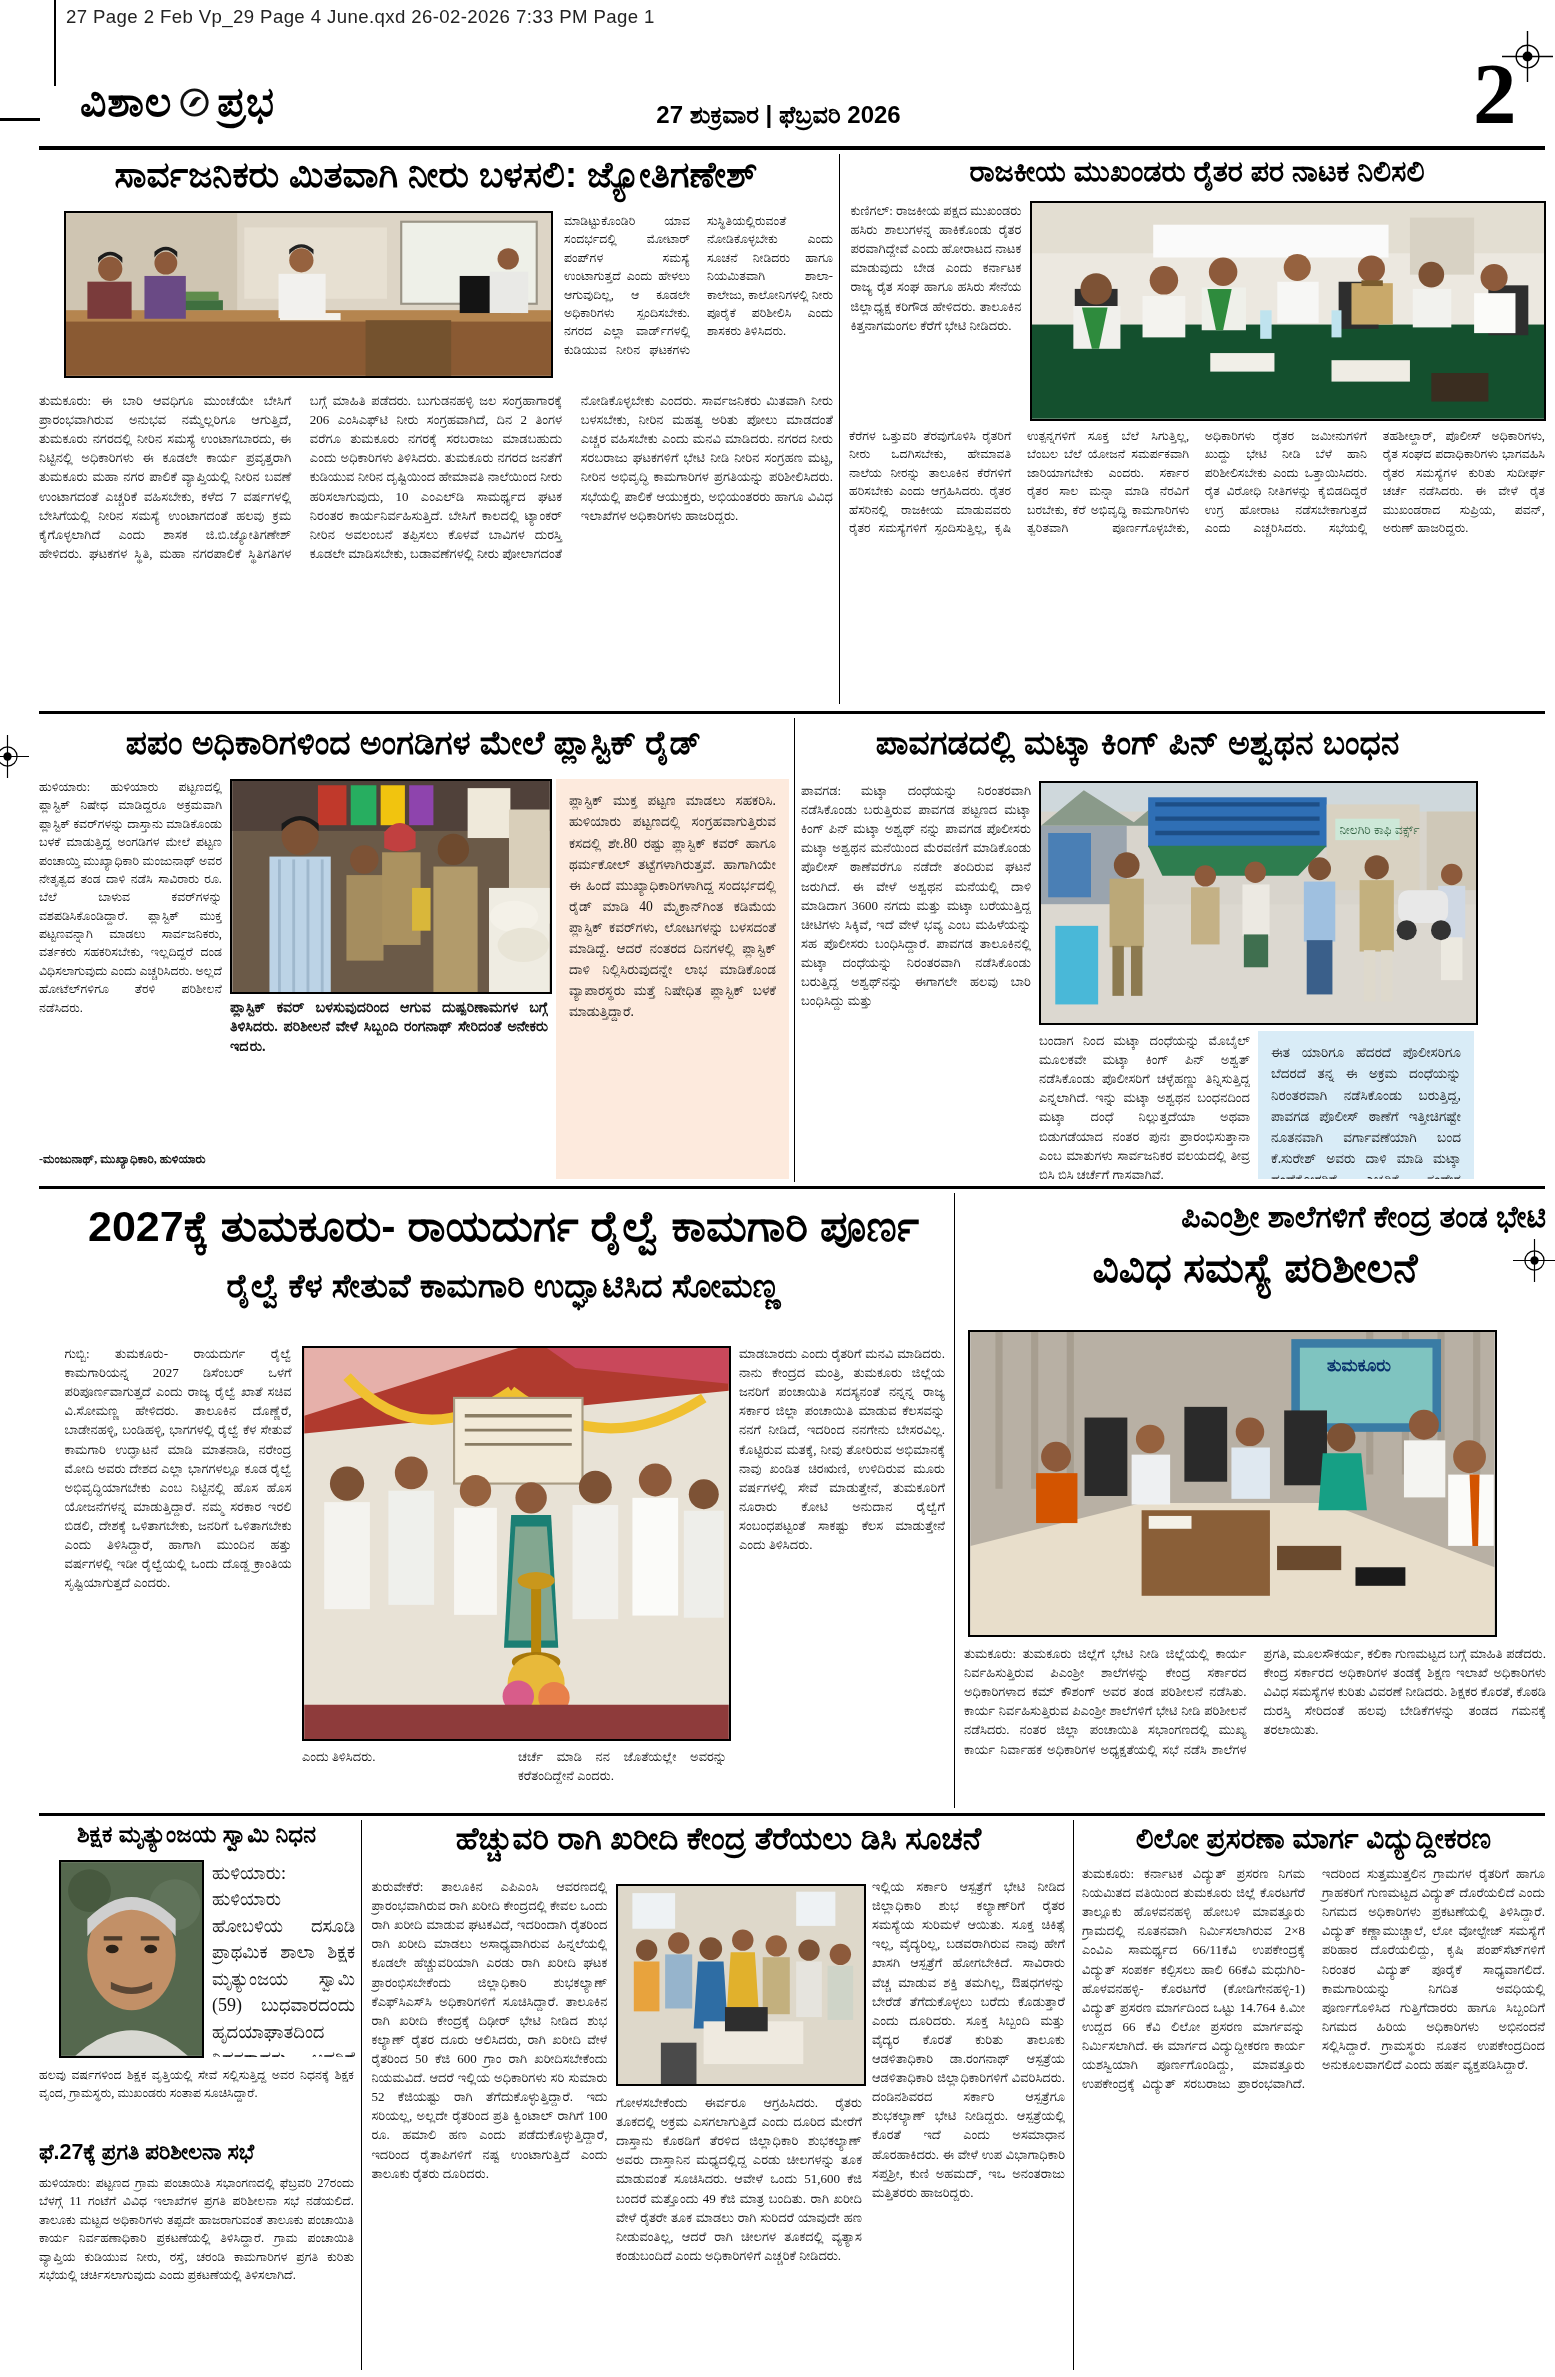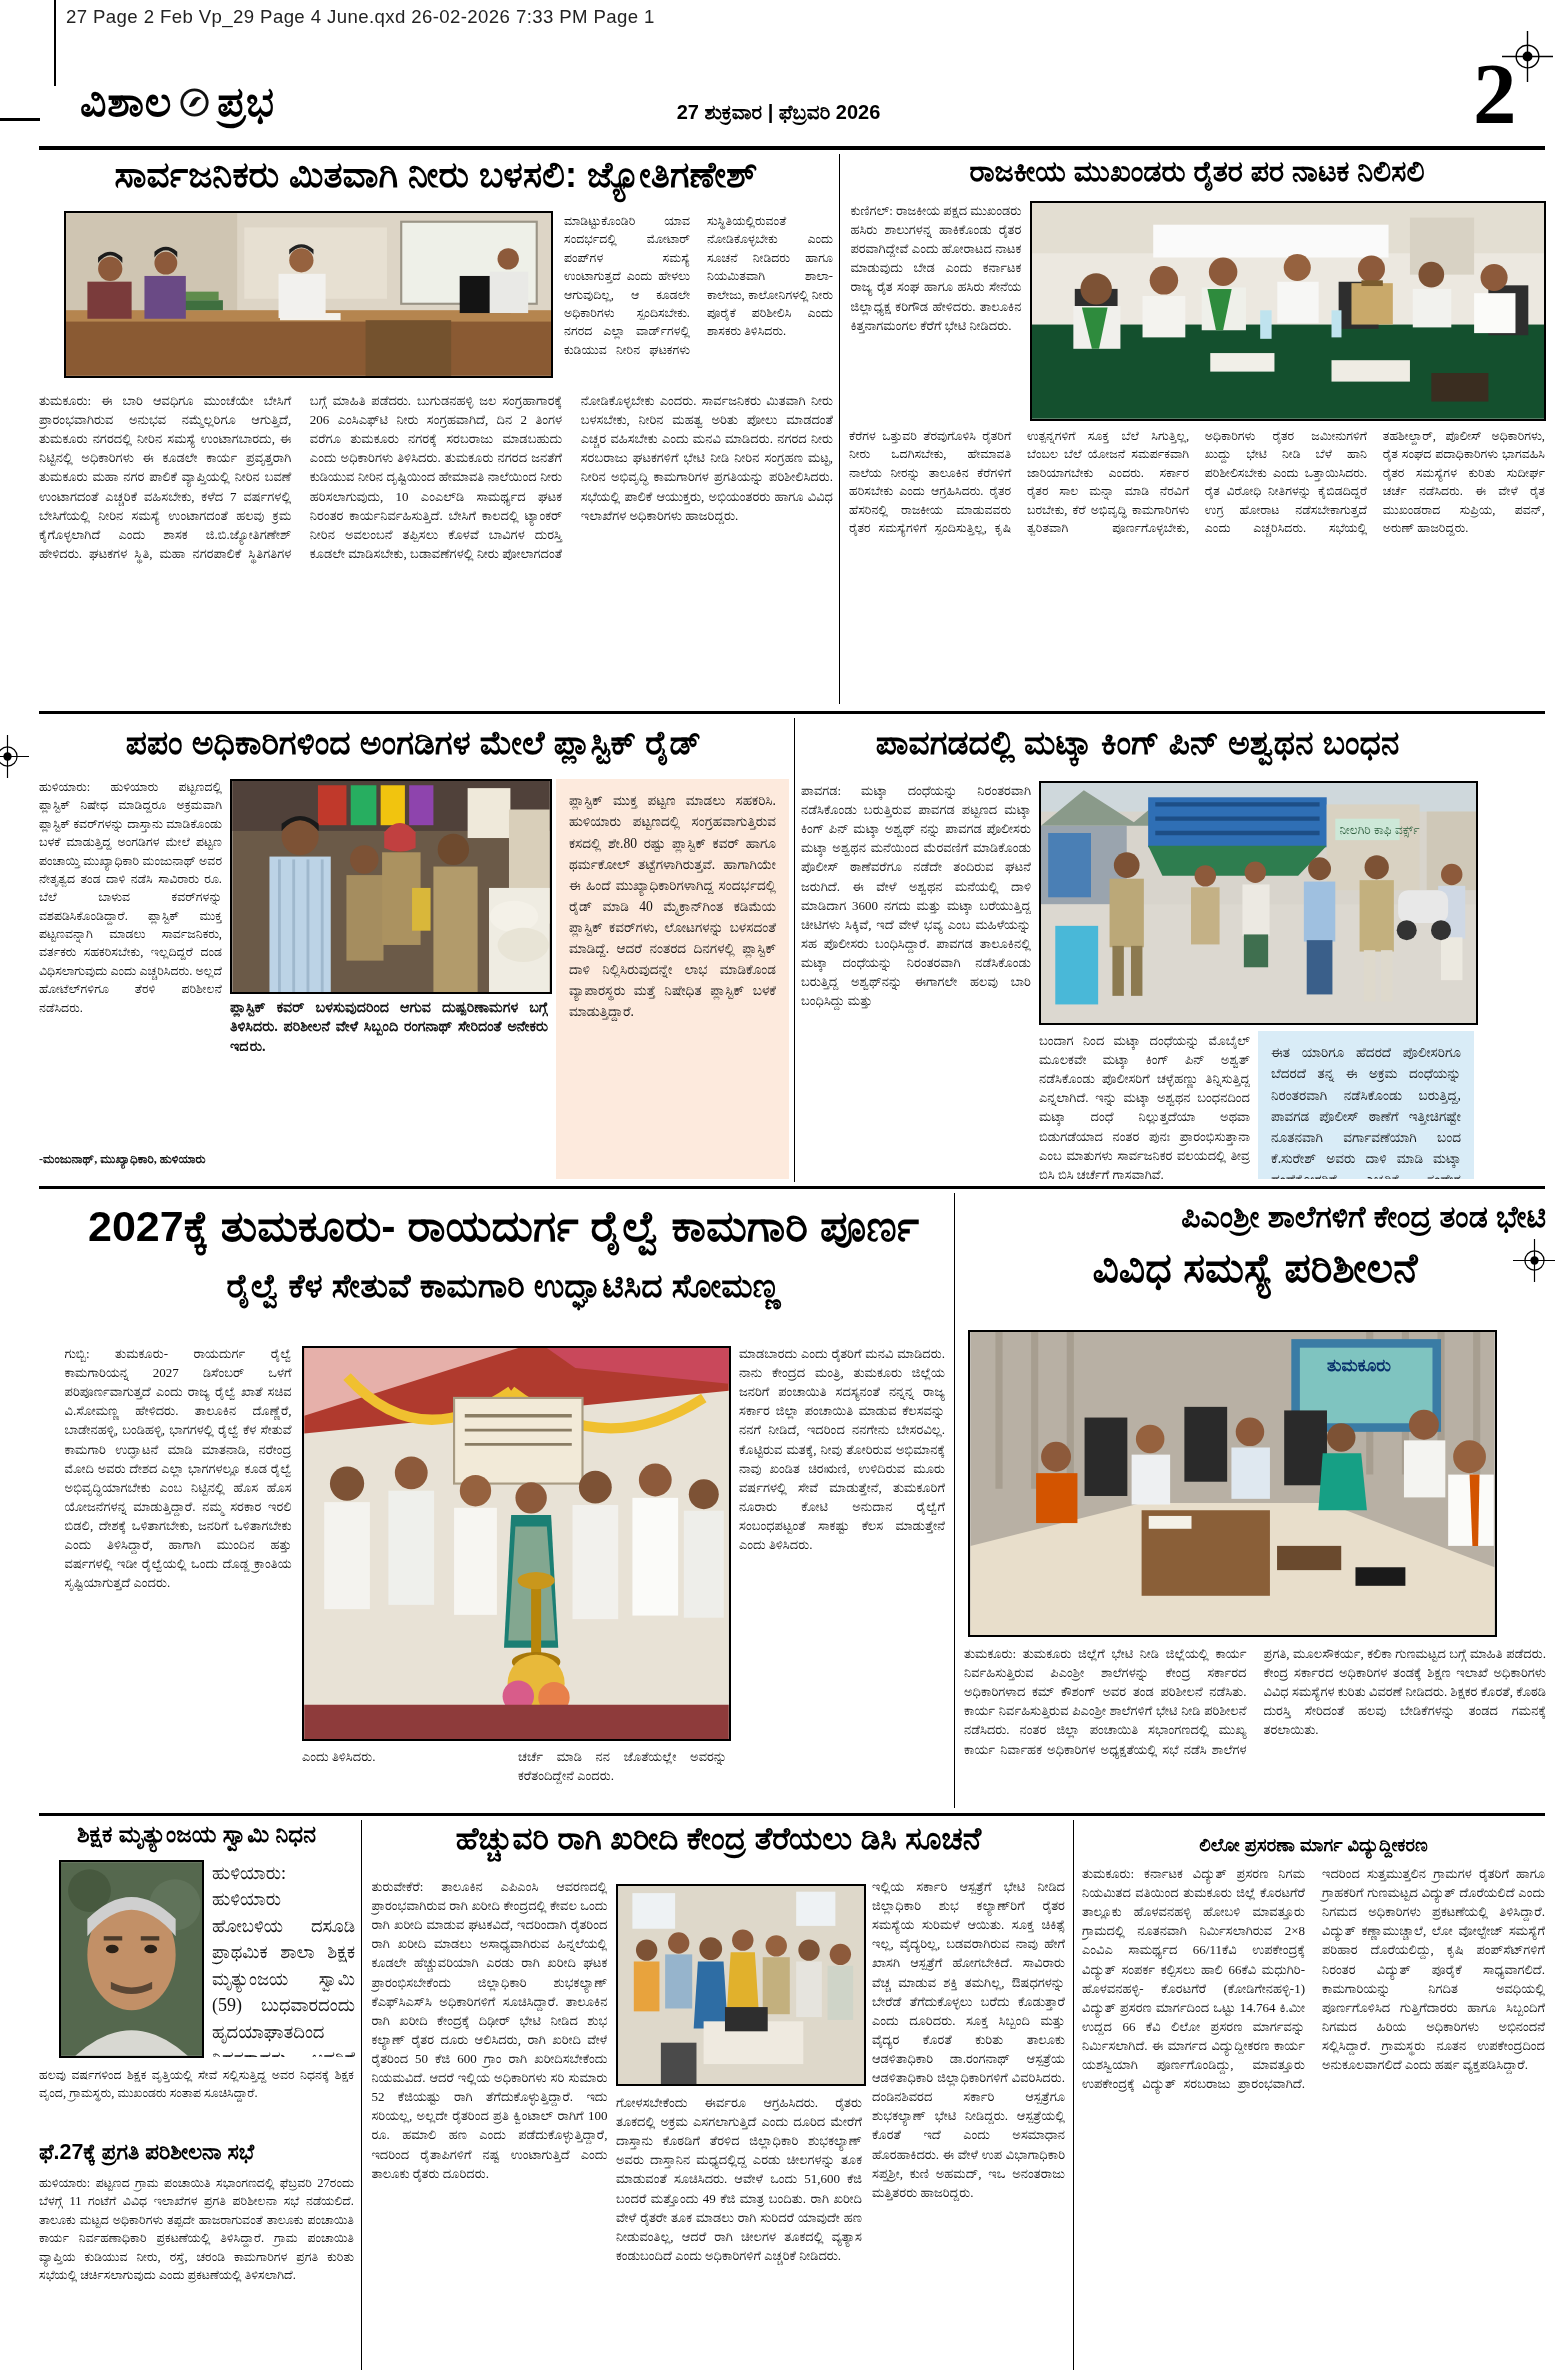--- a/index.html
+++ b/index.html
@@ -3,21 +3,21 @@
 <meta charset="utf-8">
 <style>
   html,body{margin:0;padding:0;background:#9a9a9a;}
   .page{
     position:relative;width:1555px;height:2377px;background:#ffffff;
     font-family:"Liberation Serif",serif;color:#111;overflow:hidden;
   }
   .abs{position:absolute;}
   .proof{font-family:"Liberation Sans",sans-serif;font-size:18.6px;color:#222;letter-spacing:0.4px;}
   .mast-title{font-family:"Liberation Sans",sans-serif;font-weight:bold;font-size:41px;letter-spacing:0.7px;color:#000;display:flex;align-items:center;gap:7.1px;}
-  .dateline{font-family:"Liberation Sans",sans-serif;font-weight:bold;font-size:20px;text-align:center;color:#000;}
+  .dateline{font-family:"Liberation Sans",sans-serif;font-weight:bold;font-size:24px;text-align:center;color:#000;}
   .pagenum{font-family:"Liberation Serif",serif;font-weight:bold;font-size:87px;line-height:1;color:#000;}
   .hrule{background:#000;}
   .vrule{border-left:1.4px solid #000;}
   .headline{font-family:"Liberation Sans",sans-serif;font-weight:bold;color:#000;text-align:center;line-height:1.15;}
   .body-text{font-size:13px;line-height:1.47;text-align:justify;overflow:hidden;}
   .cols2{columns:2;column-gap:17px;}
   .cols3{columns:3;column-gap:18.6px;}
   .cols4{columns:4;column-gap:15.7px;}
   .photo{border:2.1px solid #000;overflow:hidden;background:#ccc;}
   .photo svg{display:block;}
@@ -379,18 +379,18 @@
         <rect x="60" y="220" width="50" height="58" fill="#4a4a4a"></rect>
       </svg>
     </div>
     <div class="abs body-text" style="left:246px;top:273px;width:246px;height:274px;">ಗೋಳಸಬೇಕೆಂದು ಈರ್ವರೂ ಆಗ್ರಹಿಸಿದರು. ರೈತರು ತೂಕದಲ್ಲಿ ಅಕ್ರಮ ಎಸಗಲಾಗುತ್ತಿದೆ ಎಂದು ದೂರಿದ ಮೇರೆಗೆ ದಾಸ್ತಾನು ಕೊಠಡಿಗೆ ತೆರಳಿದ ಜಿಲ್ಲಾಧಿಕಾರಿ ಶುಭಕಲ್ಯಾಣ್ ಅವರು ದಾಸ್ತಾನಿನ ಮಧ್ಯದಲ್ಲಿದ್ದ ಎರಡು ಚೀಲಗಳನ್ನು ತೂಕ ಮಾಡುವಂತೆ ಸೂಚಿಸಿದರು. ಆವೇಳೆ ಒಂದು 51,600 ಕೆಜಿ ಬಂದರೆ ಮತ್ತೊಂದು 49 ಕೆಜಿ ಮಾತ್ರ ಬಂದಿತು. ರಾಗಿ ಖರೀದಿ ವೇಳೆ ರೈತರೇ ತೂಕ ಮಾಡಲು ರಾಗಿ ಸುರಿದರೆ ಯಾವುದೇ ಹಣ ನೀಡುವಂತಿಲ್ಲ, ಆದರೆ ರಾಗಿ ಚೀಲಗಳ ತೂಕದಲ್ಲಿ ವ್ಯತ್ಯಾಸ ಕಂಡುಬಂದಿದೆ ಎಂದು ಅಧಿಕಾರಿಗಳಿಗೆ ಎಚ್ಚರಿಕೆ ನೀಡಿದರು.</div>
     <div class="abs body-text" style="left:502px;top:57px;width:193px;height:490px;">ಇಲ್ಲಿಯ ಸರ್ಕಾರಿ ಆಸ್ಪತ್ರೆಗೆ ಭೇಟಿ ನೀಡಿದ ಜಿಲ್ಲಾಧಿಕಾರಿ ಶುಭ ಕಲ್ಯಾಣ್‌ರಿಗೆ ರೈತರ ಸಮಸ್ಯೆಯ ಸುರಿಮಳೆ ಆಯಿತು. ಸೂಕ್ತ ಚಿಕಿತ್ಸೆ ಇಲ್ಲ, ವೈದ್ಯರಿಲ್ಲ, ಬಡವರಾಗಿರುವ ನಾವು ಹೇಗೆ ಖಾಸಗಿ ಆಸ್ಪತ್ರೆಗೆ ಹೋಗಬೇಕಿದೆ. ಸಾವಿರಾರು ವೆಚ್ಚ ಮಾಡುವ ಶಕ್ತಿ ತಮಗಿಲ್ಲ, ಔಷಧಗಳನ್ನು ಬೇರೆಡೆ ತೆಗೆದುಕೊಳ್ಳಲು ಬರೆದು ಕೊಡುತ್ತಾರೆ ಎಂದು ದೂರಿದರು. ಸೂಕ್ತ ಸಿಬ್ಬಂದಿ ಮತ್ತು ವೈದ್ಯರ ಕೊರತೆ ಕುರಿತು ತಾಲೂಕು ಆಡಳಿತಾಧಿಕಾರಿ ಡಾ.ರಂಗನಾಥ್ ಆಸ್ಪತ್ರೆಯ ಆಡಳಿತಾಧಿಕಾರಿ ಜಿಲ್ಲಾಧಿಕಾರಿಗಳಿಗೆ ವಿವರಿಸಿದರು. ದಂಡಿನಶಿವರದ ಸರ್ಕಾರಿ ಆಸ್ಪತ್ರೆಗೂ ಶುಭಕಲ್ಯಾಣ್ ಭೇಟಿ ನೀಡಿದ್ದರು. ಆಸ್ಪತ್ರೆಯಲ್ಲಿ ಕೊರತೆ ಇದೆ ಎಂದು ಅಸಮಾಧಾನ ಹೊರಹಾಕಿದರು. ಈ ವೇಳೆ ಉಪ ವಿಭಾಗಾಧಿಕಾರಿ ಸಪ್ತಶ್ರೀ, ಕುಣಿ ಅಹಮದ್, ಇಒ ಅನಂತರಾಜು ಮತ್ತಿತರರು ಹಾಜರಿದ್ದರು.</div>
   </section>
 
   <div class="abs vrule" style="left:1073px;top:1820px;height:550px;"></div>
 
   <section class="abs" style="left:1082px;top:1820px;width:463px;height:548px;">
-    <div class="headline" style="font-size:18px;margin-top:15px;">ಲಿಲೋ ಪ್ರಸರಣಾ ಮಾರ್ಗ ವಿದ್ಯುದ್ದೀಕರಣ</div>
+    <div class="headline" style="font-size:28px;margin-top:3px;">ಲಿಲೋ ಪ್ರಸರಣಾ ಮಾರ್ಗ ವಿದ್ಯುದ್ದೀಕರಣ</div>
     <div class="abs body-text cols2" style="left:0;top:44px;width:463px;height:500px;">ತುಮಕೂರು: ಕರ್ನಾಟಕ ವಿದ್ಯುತ್ ಪ್ರಸರಣ ನಿಗಮ ನಿಯಮಿತದ ವತಿಯಿಂದ ತುಮಕೂರು ಜಿಲ್ಲೆ ಕೊರಟಗೆರೆ ತಾಲ್ಲೂಕು ಹೊಳವನಹಳ್ಳಿ ಹೋಬಳಿ ಮಾವತ್ತೂರು ಗ್ರಾಮದಲ್ಲಿ ನೂತನವಾಗಿ ನಿರ್ಮಿಸಲಾಗಿರುವ 2×8 ಎಂವಿಎ ಸಾಮರ್ಥ್ಯದ 66/11ಕೆವಿ ಉಪಕೇಂದ್ರಕ್ಕೆ ವಿದ್ಯುತ್ ಸಂಪರ್ಕ ಕಲ್ಪಿಸಲು ಹಾಲಿ 66ಕೆವಿ ಮಧುಗಿರಿ- ಹೊಳವನಹಳ್ಳಿ- ಕೊರಟಗೆರೆ (ಕೋಡಿಗೇನಹಳ್ಳಿ-1) ವಿದ್ಯುತ್ ಪ್ರಸರಣ ಮಾರ್ಗದಿಂದ ಒಟ್ಟು 14.764 ಕಿ.ಮೀ ಉದ್ದದ 66 ಕೆವಿ ಲಿಲೋ ಪ್ರಸರಣ ಮಾರ್ಗವನ್ನು ನಿರ್ಮಿಸಲಾಗಿದೆ. ಈ ಮಾರ್ಗದ ವಿದ್ಯುದ್ದೀಕರಣ ಕಾರ್ಯ ಯಶಸ್ವಿಯಾಗಿ ಪೂರ್ಣಗೊಂಡಿದ್ದು, ಮಾವತ್ತೂರು ಉಪಕೇಂದ್ರಕ್ಕೆ ವಿದ್ಯುತ್ ಸರಬರಾಜು ಪ್ರಾರಂಭವಾಗಿದೆ. ಇದರಿಂದ ಸುತ್ತಮುತ್ತಲಿನ ಗ್ರಾಮಗಳ ರೈತರಿಗೆ ಹಾಗೂ ಗ್ರಾಹಕರಿಗೆ ಗುಣಮಟ್ಟದ ವಿದ್ಯುತ್ ದೊರೆಯಲಿದೆ ಎಂದು ನಿಗಮದ ಅಧಿಕಾರಿಗಳು ಪ್ರಕಟಣೆಯಲ್ಲಿ ತಿಳಿಸಿದ್ದಾರೆ. ವಿದ್ಯುತ್ ಕಣ್ಣಾಮುಚ್ಚಾಲೆ, ಲೋ ವೋಲ್ಟೇಜ್ ಸಮಸ್ಯೆಗೆ ಪರಿಹಾರ ದೊರೆಯಲಿದ್ದು, ಕೃಷಿ ಪಂಪ್‌ಸೆಟ್‌ಗಳಿಗೆ ನಿರಂತರ ವಿದ್ಯುತ್ ಪೂರೈಕೆ ಸಾಧ್ಯವಾಗಲಿದೆ. ಕಾಮಗಾರಿಯನ್ನು ನಿಗದಿತ ಅವಧಿಯಲ್ಲಿ ಪೂರ್ಣಗೊಳಿಸಿದ ಗುತ್ತಿಗೆದಾರರು ಹಾಗೂ ಸಿಬ್ಬಂದಿಗೆ ನಿಗಮದ ಹಿರಿಯ ಅಧಿಕಾರಿಗಳು ಅಭಿನಂದನೆ ಸಲ್ಲಿಸಿದ್ದಾರೆ. ಗ್ರಾಮಸ್ಥರು ನೂತನ ಉಪಕೇಂದ್ರದಿಂದ ಅನುಕೂಲವಾಗಲಿದೆ ಎಂದು ಹರ್ಷ ವ್ಯಕ್ತಪಡಿಸಿದ್ದಾರೆ.</div>
   </section>
 
 </div>
 
 
 </body></html>

